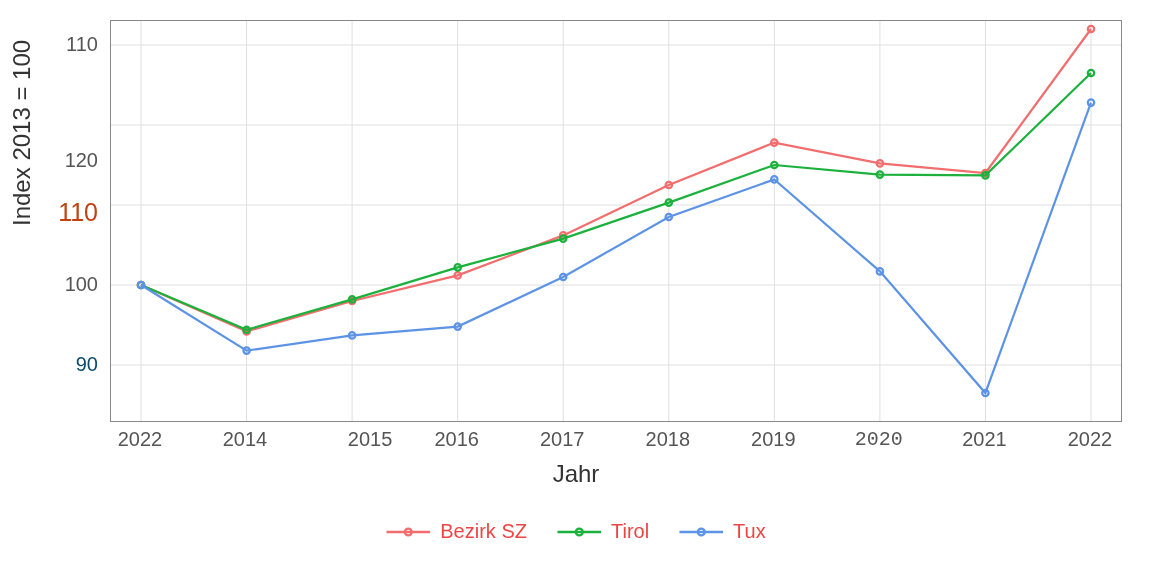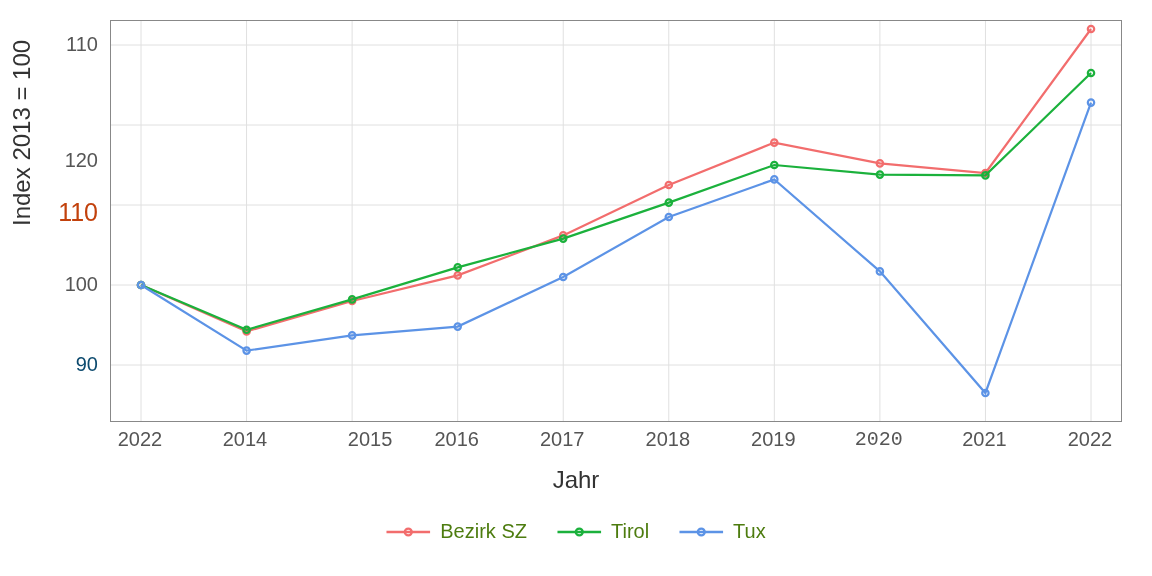--- a/index.html
+++ b/index.html
@@ -24,21 +24,20 @@
     font-size: 24px;
     color: #333;
     white-space: nowrap;
   }
   .xlab {
     position: absolute;
     left: 50%;
     transform: translateX(-50%);
     font-size: 24px;
     color: #333;
-    margin-top: 6px;
   }
   .plot {
     position: absolute;
     background: #fff;
     border: 1px solid #888;
   }
   .grid line {
     stroke: #e0e0e0;
     stroke-width: 1;
   }
@@ -50,21 +49,21 @@
     stroke-width: 2.2;
     fill: none;
   }
   .legend {
     position: absolute;
     left: 50%;
     transform: translateX(-50%);
     display: flex;
     gap: 30px;
     font-size: 20px;
-    color: #4d7c0f;
+    color: #ef4444;
   }
   .legend .item {
     display: flex;
     align-items: center;
     gap: 10px;
   }
   .legend .swatch {
     width: 44px;
     height: 20px;
     position: relative;

